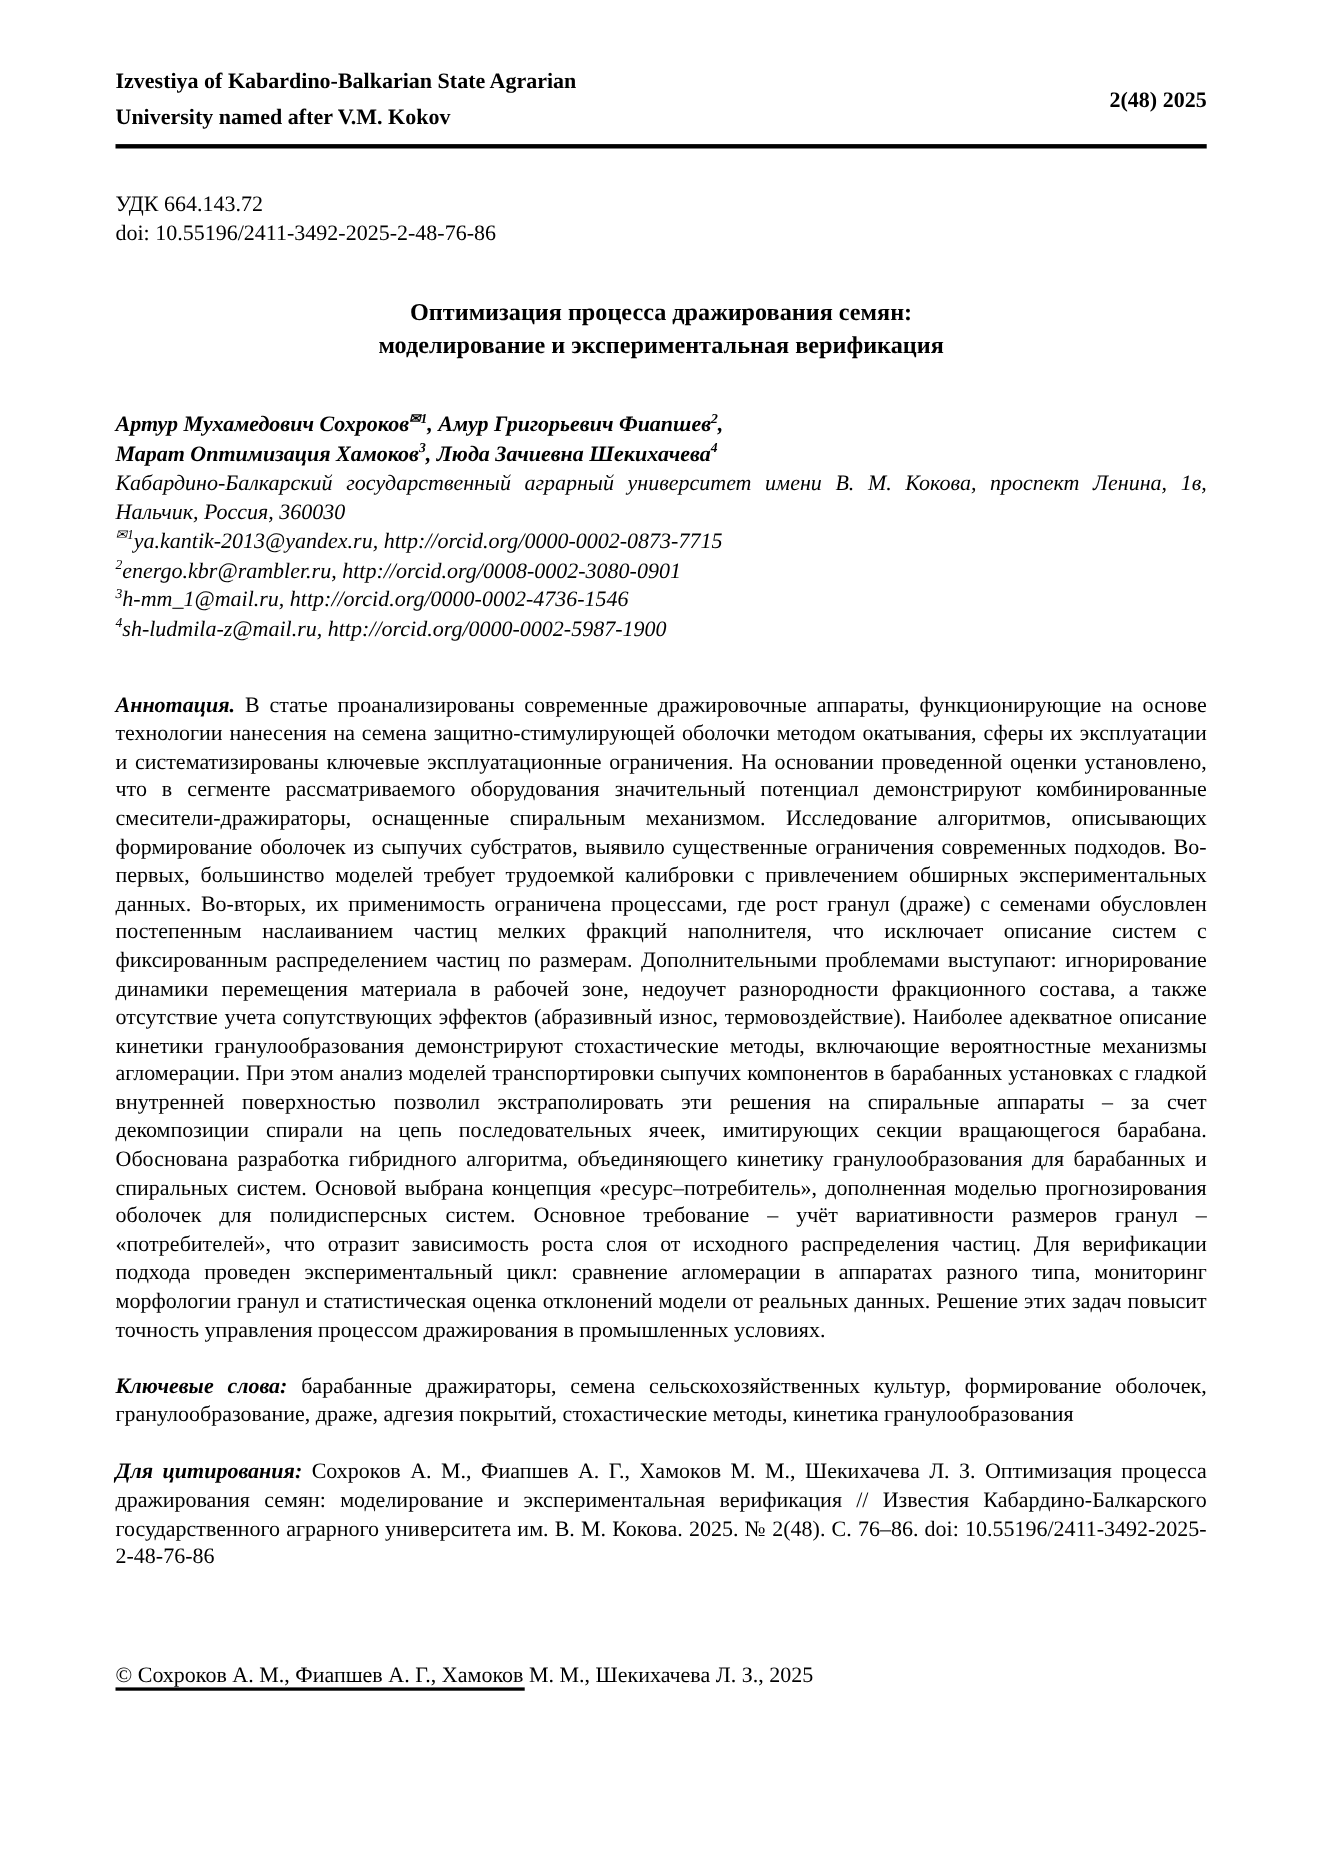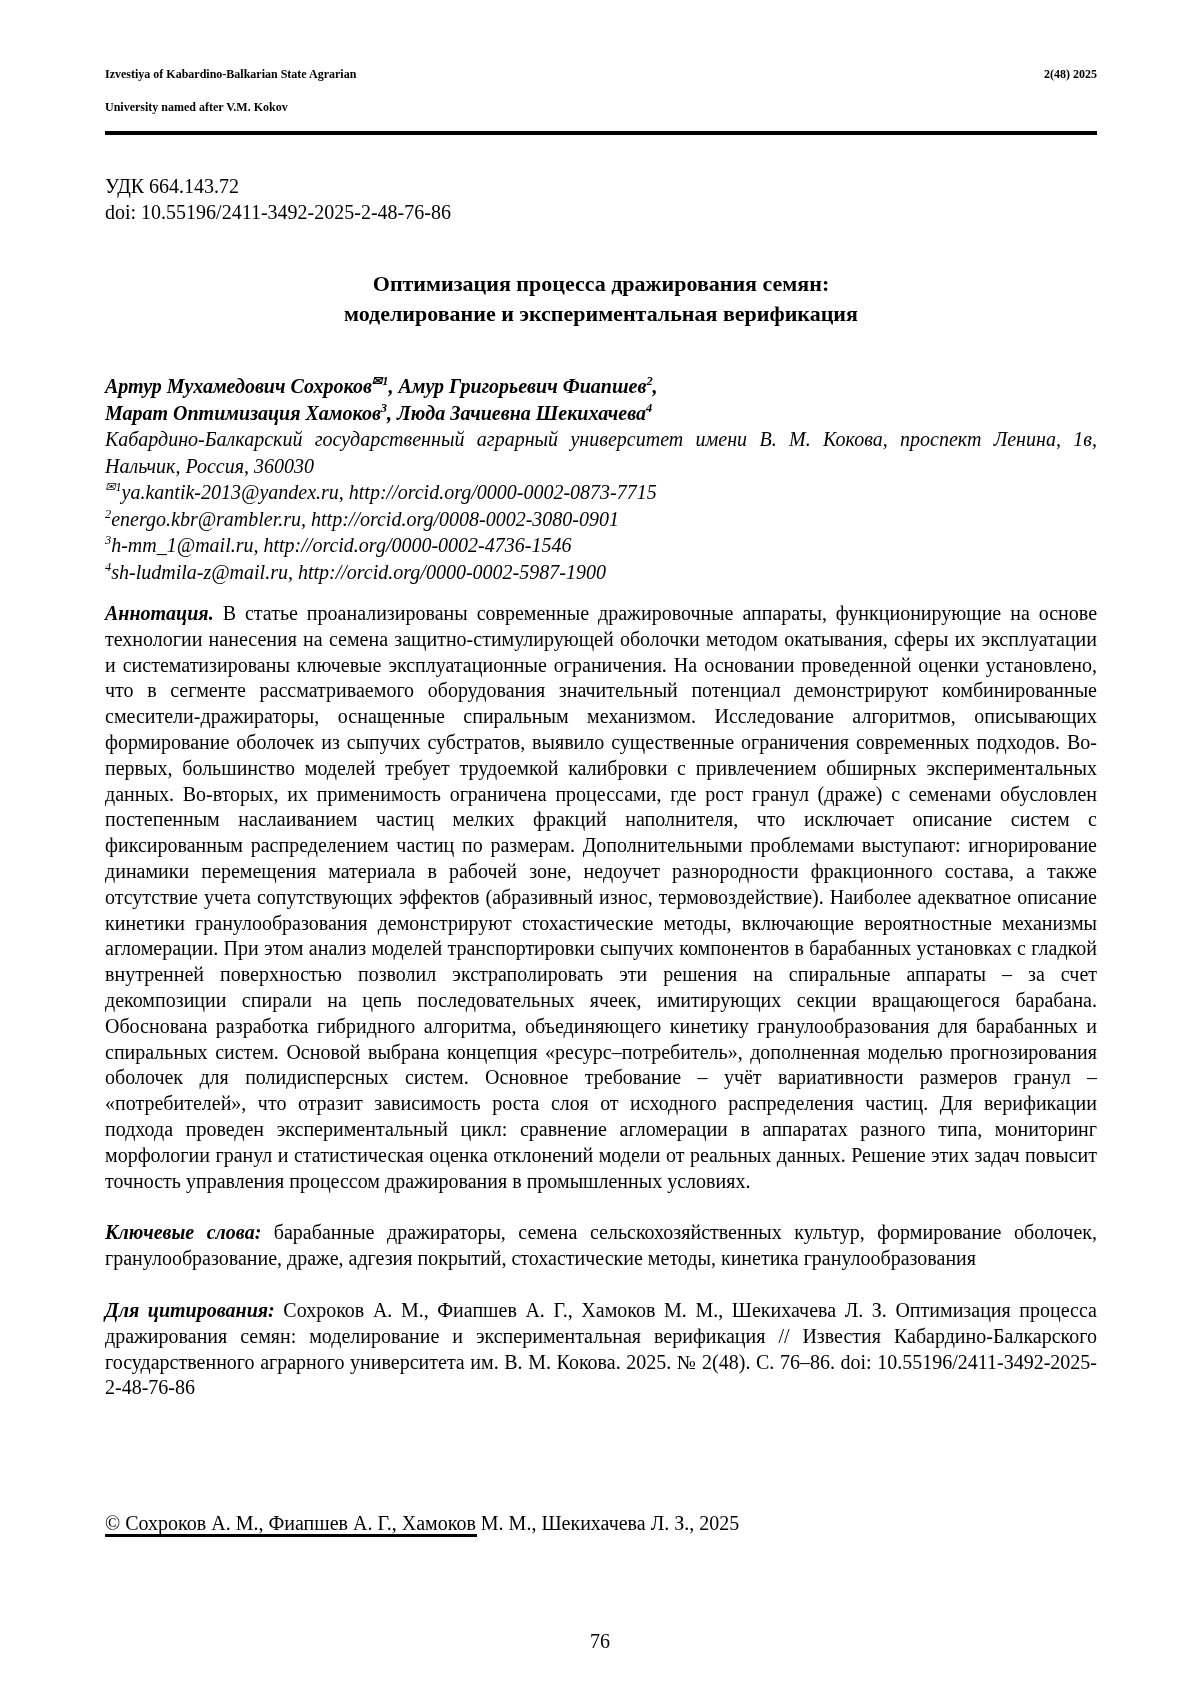--- a/index.html
+++ b/index.html
@@ -14,23 +14,23 @@
     position: relative;
     padding: 58px 103px 0 105px;
     overflow: hidden;
   }
   p { margin: 0; }
 
   
   .journal-header {
     display: flex;
     justify-content: space-between;
-    align-items: flex-start;
+    align-items: center;
     font-weight: bold;
-    font-size: 12px;
+    font-size: 20px;
     line-height: 33px;
   }
   .header-rule {
     border: none;
     border-top: 4px solid #000000;
     margin: 7px 0 0 0;
   }
 
   
   .meta { margin-top: 38px; line-height: 26px; }
@@ -44,21 +44,21 @@
     line-height: 30px;
   }
 
   
   .authors { margin-top: 44px; line-height: 26.5px; text-align: justify; font-style: italic; }
   .authors-names { font-weight: bold; }
   sup { font-size: 0.62em; line-height: 0; vertical-align: super; }
 
   
   .body-par { text-align: justify; line-height: 25.8px; }
-  .abstract { margin-top: 16px; }
+  .abstract { margin-top: 44px; }
   .keywords { margin-top: 26px; }
   .citation { margin-top: 26px; }
   .par-label { font-weight: bold; font-style: italic; }
 
   
   .footer-sep {
     position: absolute;
     left: 105px;
     top: 1534px;
     width: 372px;
@@ -114,15 +114,14 @@
   </div>
 
   <p class="body-par abstract"><span class="par-label">Аннотация.</span> <span>В статье проанализированы современные дражировочные аппараты, функционирующие на основе технологии нанесения на семена защитно-стимулирующей оболочки методом окатывания, сферы их эксплуатации и систематизированы ключевые эксплуатационные ограничения. На основании проведенной оценки установлено, что в сегменте рассматриваемого оборудования значительный потенциал демонстрируют комбинированные смесители-дражираторы, оснащенные спиральным механизмом. Исследование алгоритмов, описывающих формирование оболочек из сыпучих субстратов, выявило существенные ограничения современных подходов. Во-первых, большинство моделей требует трудоемкой калибровки с привлечением обширных экспериментальных данных. Во-вторых, их применимость ограничена процессами, где рост гранул (драже) с семенами обусловлен постепенным наслаиванием частиц мелких фракций наполнителя, что исключает описание систем с фиксированным распределением частиц по размерам. Дополнительными проблемами выступают: игнорирование динамики перемещения материала в рабочей зоне, недоучет разнородности фракционного состава, а также отсутствие учета сопутствующих эффектов (абразивный износ, термовоздействие). Наиболее адекватное описание кинетики гранулообразования демонстрируют стохастические методы, включающие вероятностные механизмы агломерации. При этом анализ моделей транспортировки сыпучих компонентов в барабанных установках с гладкой внутренней поверхностью позволил экстраполировать эти решения на спиральные аппараты – за счет декомпозиции спирали на цепь последовательных ячеек, имитирующих секции вращающегося барабана. Обоснована разработка гибридного алгоритма, объединяющего кинетику гранулообразования для барабанных и спиральных систем. Основой выбрана концепция «ресурс–потребитель», дополненная моделью прогнозирования оболочек для полидисперсных систем. Основное требование – учёт вариативности размеров гранул – «потребителей», что отразит зависимость роста слоя от исходного распределения частиц. Для верификации подхода проведен экспериментальный цикл: сравнение агломерации в аппаратах разного типа, мониторинг морфологии гранул и статистическая оценка отклонений модели от реальных данных. Решение этих задач повысит точность управления процессом дражирования в промышленных условиях.</span></p>
 
   <p class="body-par keywords"><span class="par-label">Ключевые слова:</span> <span>барабанные дражираторы, семена сельскохозяйственных культур, формирование оболочек, гранулообразование, драже, адгезия покрытий, стохастические методы, кинетика гранулообразования</span></p>
 
   <p class="body-par citation"><span class="par-label">Для цитирования:</span> <span>Сохроков А. М., Фиапшев А. Г., Хамоков М. М., Шекихачева Л. З. Оптимизация процесса дражирования семян: моделирование и экспериментальная верификация // Известия Кабардино-Балкарского государственного аграрного университета им. В. М. Кокова. 2025. № 2(48). С. 76–86. doi: 10.55196/2411-3492-2025-2-48-76-86</span></p>
 
   <div class="footer-sep"></div>
   <p class="copyright">© Сохроков А. М., Фиапшев А. Г., Хамоков М. М., Шекихачева Л. З., 2025</p>
-  <p class="page-number">76</p>
 
 </div>
 
 </body></html>

